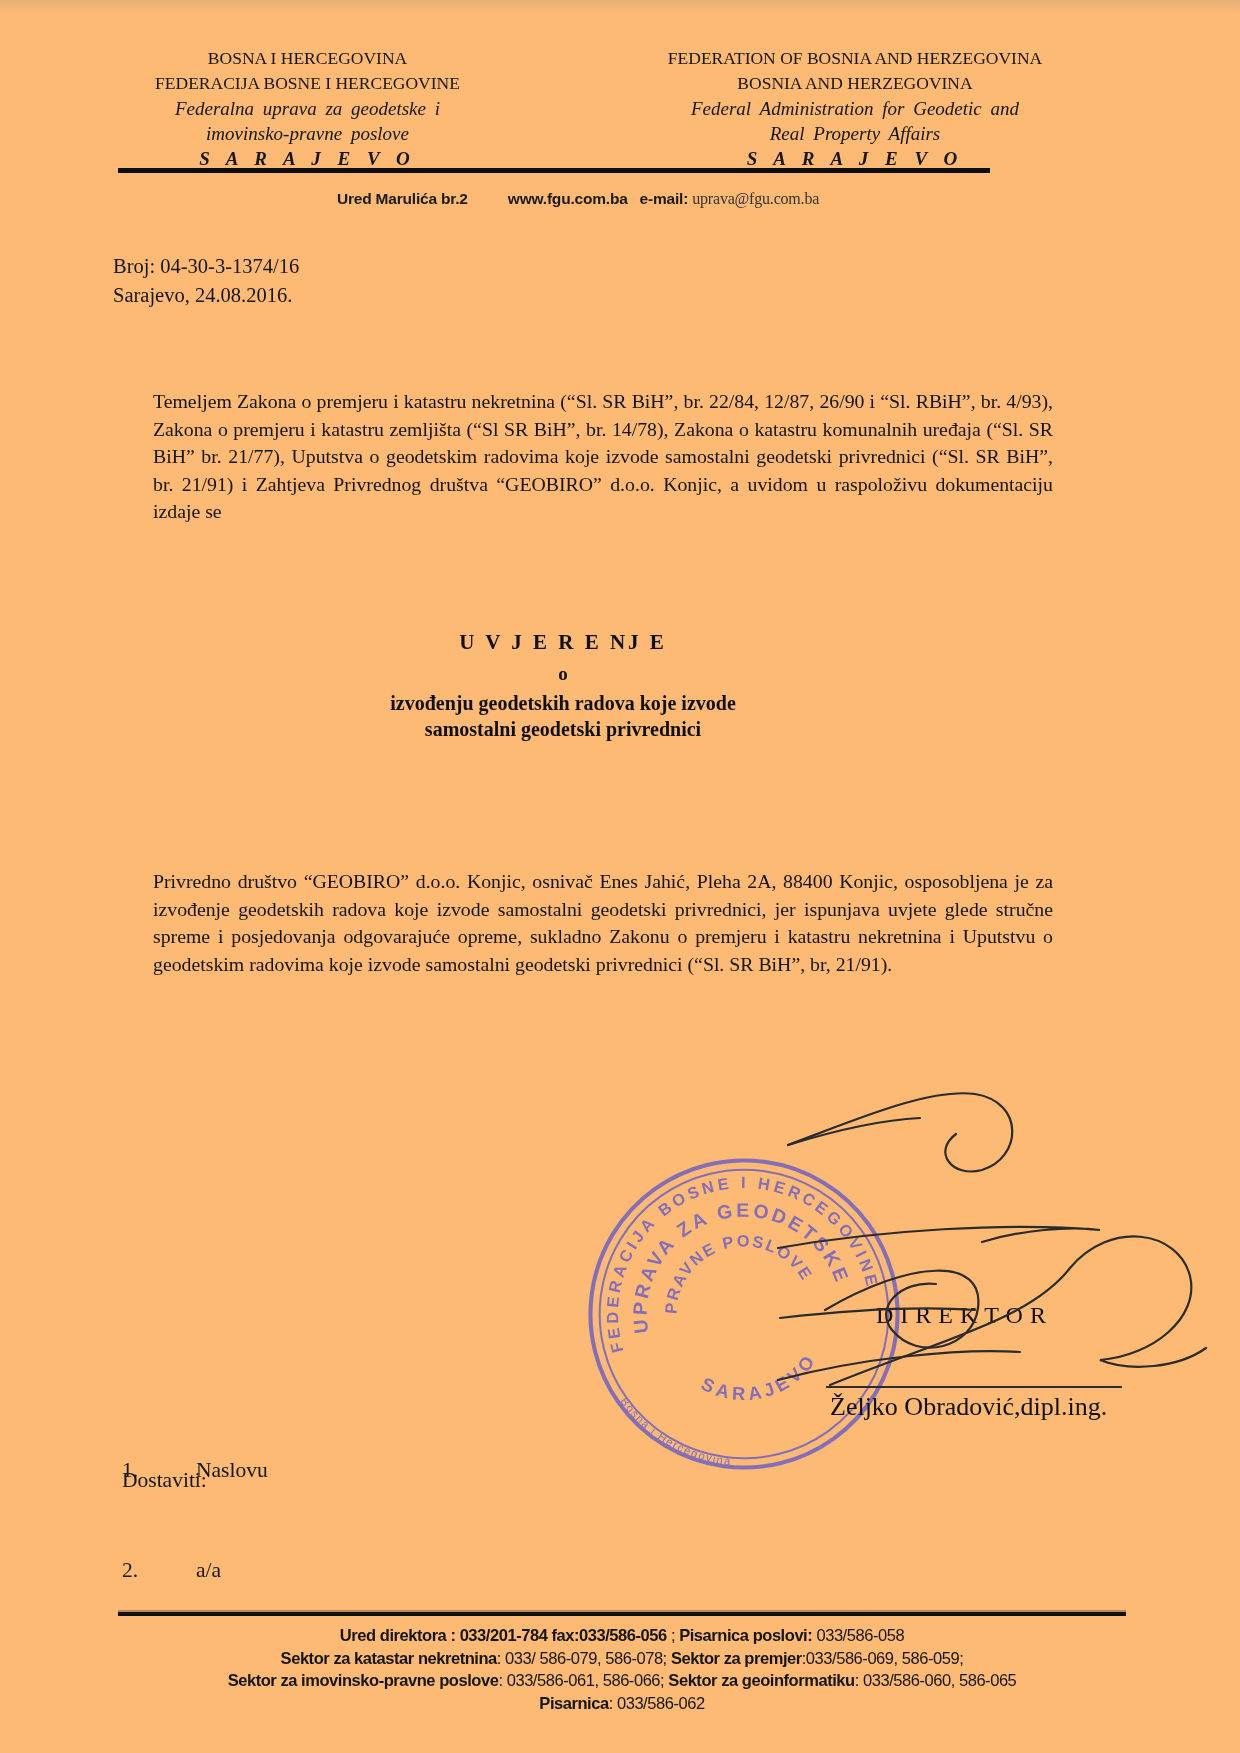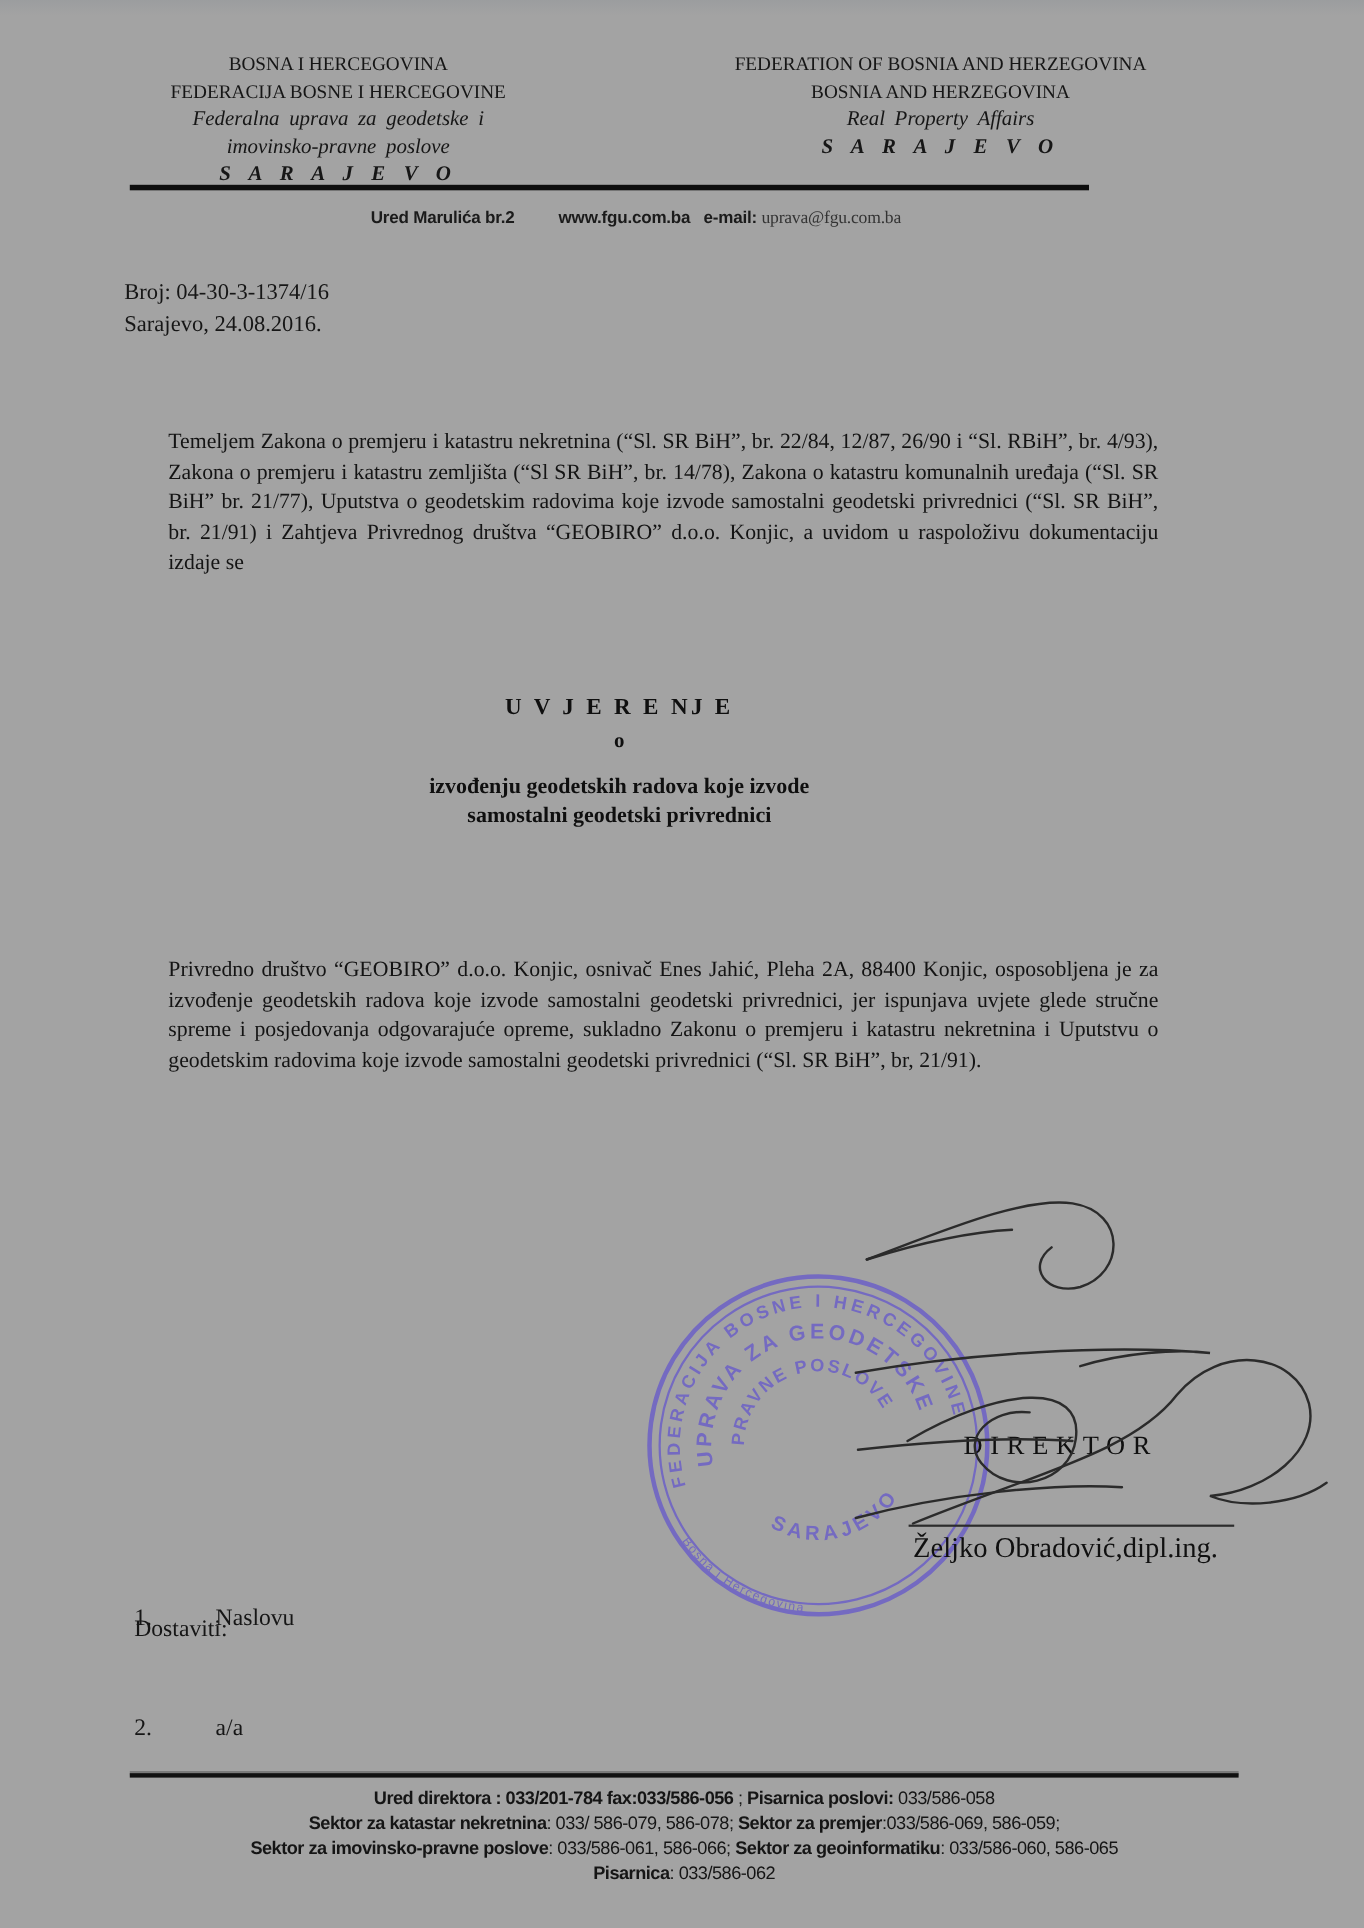--- a/index.html
+++ b/index.html
@@ -1,18 +1,18 @@
 <!DOCTYPE html>
 <html><head>
 <meta charset="utf-8">
 <style>
   html,body{margin:0;padding:0;background:#e8e8e8;}
   .page{
     position:relative;width:1240px;height:1753px;margin:0 auto;
-    background:#a3a3a3;overflow:hidden;
+    background:#fdba74;overflow:hidden;
     font-family:"Liberation Serif", serif;color:#161616;
   }
   .scan-edge{position:absolute;top:0;left:0;width:100%;height:14px;
     background:linear-gradient(to bottom, rgba(120,130,140,.18), rgba(255,255,255,0));}
   
   .hdr-col{position:absolute;top:46px;text-align:center;line-height:25px;font-size:17.5px;}
   .hdr-col.left{left:115px;width:385px;}
   .hdr-col.right{left:630px;width:450px;}
   .hdr-col .plain{font-weight:400;}
   .hdr-col .em{font-weight:400;font-style:italic;font-size:19px;word-spacing:4px;}
@@ -28,21 +28,21 @@
   .meta{position:absolute;left:113px;top:252px;font-size:20.5px;line-height:29px;}
   
   .para{position:absolute;left:113px;width:900px;font-size:19.8px;line-height:27.6px;
     text-align:justify;color:#141414;margin-left:40px;}
   .para1{top:388px;}
   .para2{top:868px;}
   
   .title-block{position:absolute;left:113px;top:630px;width:900px;text-align:center;color:#0f0f0f;}
   .title-block .t1{font-weight:700;font-size:21px;letter-spacing:3px;}
   .title-block .t2{font-weight:700;font-size:19px;margin-top:8px;}
-  .title-block .t3{font-weight:700;font-size:20px;margin-top:19px;}
+  .title-block .t3{font-weight:700;font-size:20px;margin-top:7px;}
   .title-block .t4{font-weight:700;font-size:20px;margin-top:3px;}
   
   .stamp{position:absolute;left:570px;top:1140px;width:348px;height:348px;opacity:.82;}
   .sig-svg{position:absolute;left:770px;top:1080px;width:440px;height:330px;}
   .direktor{position:absolute;left:876px;top:1302px;font-size:24px;letter-spacing:7px;color:#101010;}
   .sig-line{position:absolute;left:826px;top:1386px;width:296px;border-top:2px solid #2c2c2c;}
   .sig-name{position:absolute;left:830px;top:1392px;font-size:26px;color:#101010;}
   
   .dostaviti{position:absolute;left:122px;top:1468px;font-size:21.5px;}
   .dist-item{position:absolute;font-size:21.5px;}
@@ -67,20 +67,21 @@
   <div class="hdr-col left">
     <div class="plain">BOSNA I HERCEGOVINA</div>
     <div class="plain">FEDERACIJA BOSNE I HERCEGOVINE</div>
     <div class="em">Federalna uprava za geodetske i</div>
     <div class="em">imovinsko-pravne poslove</div>
     <div class="city">S A R A J E V O</div>
   </div>
   <div class="hdr-col right">
     <div class="plain">FEDERATION OF BOSNIA AND HERZEGOVINA</div>
     <div class="plain">BOSNIA AND HERZEGOVINA</div>
+    <div class="em">Federal Administration for Geodetic and</div>
     <div class="em">Real Property Affairs</div>
     <div class="city">S A R A J E V O</div>
   </div>
 
   <div class="top-rule"></div>
 
   <div class="addr">
     <span class="b">Ured Marulića br.2</span><span class="gap1"></span><span class="b">www.fgu.com.ba</span><span class="gap2"></span><span class="b">e-mail:</span>
     <span class="email">uprava@fgu.com.ba</span>
   </div>

